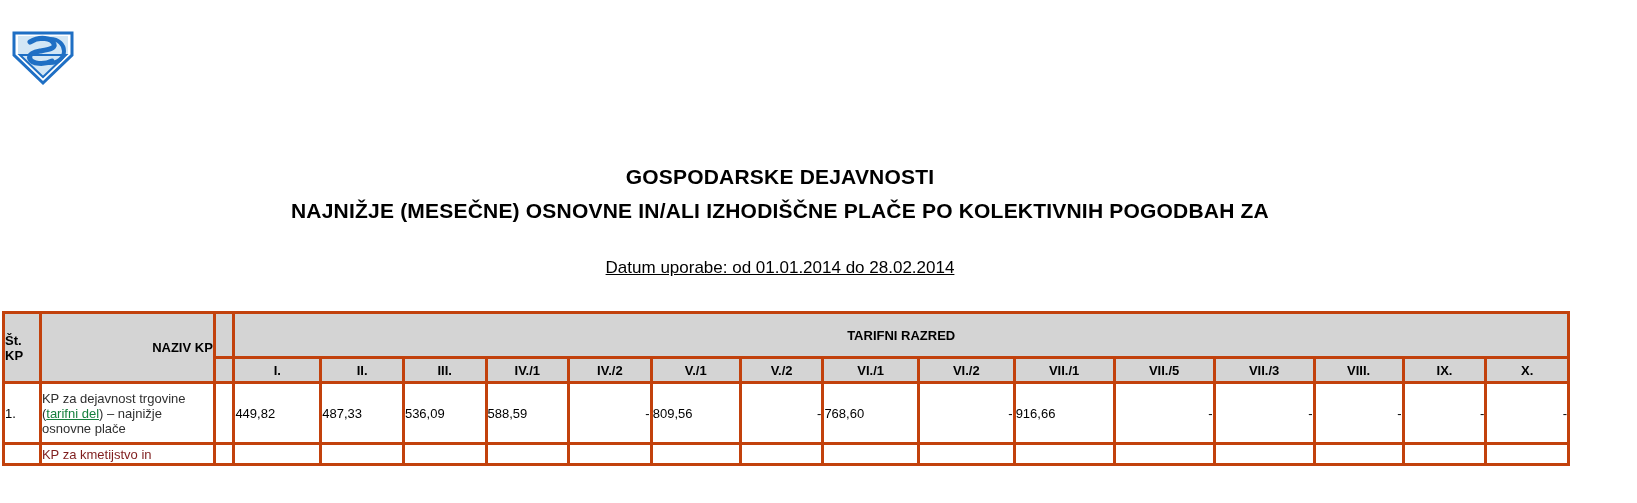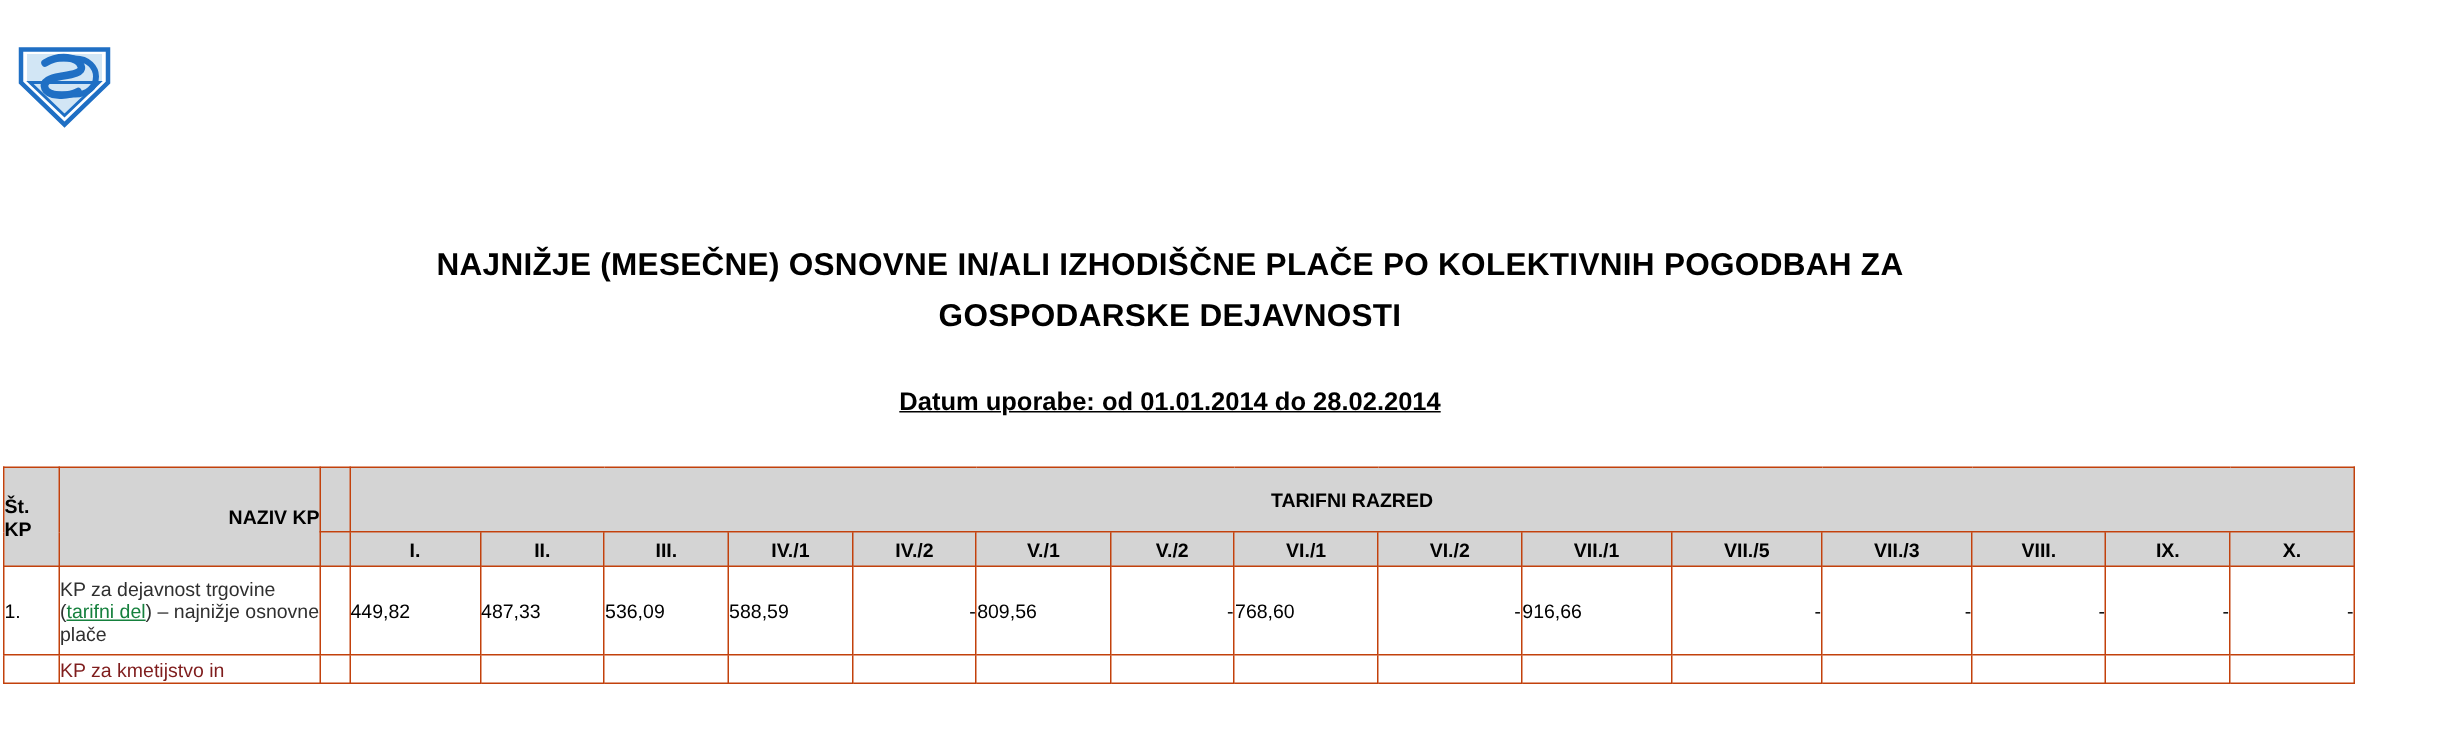--- a/index.html
+++ b/index.html
@@ -45,39 +45,39 @@
   }
   .date-line {
     position: absolute;
     left: 0;
     top: 258px;
     width: 1560px;
     text-align: center;
   }
   .date-line span {
     font-size: 17px;
-    font-weight: bold;
+    font-weight: normal;
     text-decoration: underline;
   }
 
   
   .tbl-wrap {
     position: absolute;
     left: 0;
     top: 311px;
     width: 1637px;
   }
   table.salary {
     border-collapse: collapse;
     table-layout: fixed;
     width: 1568px;
     margin-left: 2px;
   }
   table.salary td, table.salary th {
-    border: 1px solid #c2410c;
+    border: 3px solid #c2410c;
     padding: 0;
     font-size: 13px;
     vertical-align: middle;
     margin-left: 23px;
   }
   .hdr-gray {
     background: #d4d4d4;
   }
   .hdr-stkp {
     font-size: 13px;
@@ -161,22 +161,22 @@
     <svg width="70" height="62" viewBox="0 0 70 62" xmlns="http://www.w3.org/2000/svg">
       <path d="M6 8 L64 8 L64 30 L35 58 L6 30 Z" fill="#ffffff" stroke="#1f6fc4" stroke-width="3"></path>
       <path d="M10 11 L60 11 L60 29 L35 53 L10 29 Z" fill="#4a9ad8" opacity="0.25"></path>
       <path d="M22 17 c10 -6 22 -4 24 2 c2 5 -8 6 -14 7 c-6 1 -12 3 -10 8 c2 5 14 6 22 2" fill="none" stroke="#1f6fc4" stroke-width="5" stroke-linecap="round"></path>
       <path d="M30 14 l12 0 c9 0 14 6 14 12 c0 7 -6 12 -14 12 l-12 0" fill="none" stroke="#1f6fc4" stroke-width="4"></path>
       <path d="M12 30 L58 30 L35 52 Z" fill="none" stroke="#1f6fc4" stroke-width="2"></path>
     </svg>
   </div>
 
   <div class="title-block">
+    <div class="doc-title">GOSPODARSKE DEJAVNOSTI</div>
     <div class="doc-title">NAJNIŽJE (MESEČNE) OSNOVNE IN/ALI IZHODIŠČNE PLAČE PO KOLEKTIVNIH POGODBAH ZA</div>
-    <div class="doc-title">GOSPODARSKE DEJAVNOSTI</div>
   </div>
 
   <div class="date-line">
     <span>Datum uporabe: od 01.01.2014 do 28.02.2014</span>
   </div>
 
   <div class="tbl-wrap">
     <table class="salary">
       <colgroup>
         <col style="width:34px">

